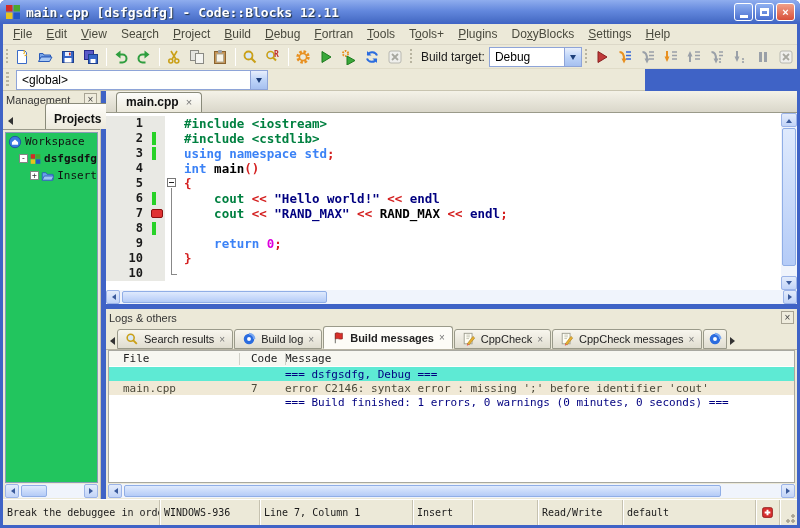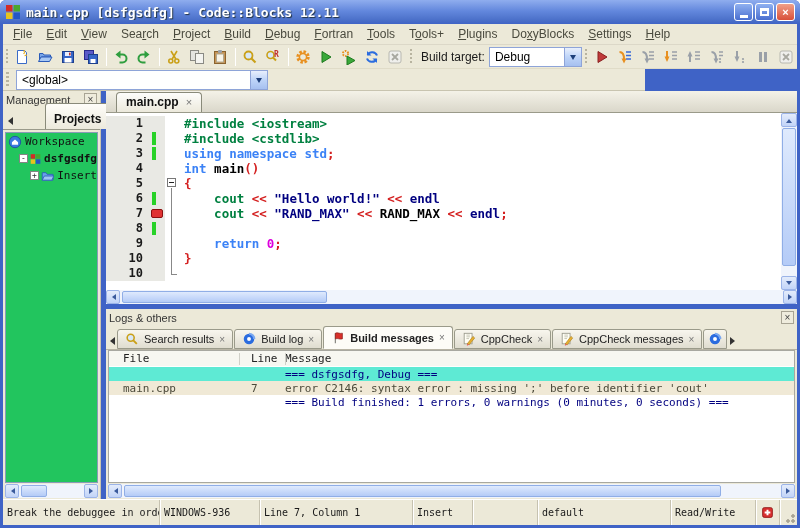--- a/index.html
+++ b/index.html
@@ -690,21 +690,21 @@
               <path d="M8 2a6 6 0 0 1 6 6" stroke="#7aa8f0" stroke-width="2.5" fill="none"></path>
               <circle cx="8" cy="8" r="2.2" fill="#fff"></circle>
             </svg>
           </span>
         </span>
       <span class="tab-arrow right"></span>
     </div>
     <div class="ltable">
       <div class="lth" id="log-head">
           <span class="col-file">File</span>
-          <span class="col-line">Line</span>
+          <span class="col-line">Code</span>
           <span class="col-msg">Message</span>
           <span class="colsep" style="left: 130px;"></span>
           <span class="colsep" style="left: 176px;"></span>
         </div>
       <div id="log-rows">
           <div class="lrow info first">
             <span class="col-file"></span>
             <span class="col-line"></span>
             <span class="col-msg">=== dsfgsdfg, Debug ===</span>
           </div>
@@ -728,22 +728,22 @@
       <span class="sb-btn a-r"></span>
     </div>
   </div>
 
   <div class="status" id="statusbar">
       <span class="sseg" style="width: 157px;">Break the debuggee in orde</span>
       <span class="sseg" style="width: 100px;">WINDOWS-936</span>
       <span class="sseg" style="width: 153px;">Line 7, Column 1</span>
       <span class="sseg" style="width: 60px;">Insert</span>
       <span class="sseg" style="width: 65px;"></span>
+      <span class="sseg" style="width: 85px;">Read/Write</span>
       <span class="sseg" style="width: 133px;">default</span>
-      <span class="sseg" style="width: 85px;">Read/Write</span>
       <span class="sseg sico">
         <span class="icon xs">
           <svg viewBox="0 0 16 16">
             <rect x="2" y="2" width="12" height="12" rx="2" fill="#d83030" stroke="#8a1010"></rect>
             <path d="M8 4.5v7M4.5 8h7" stroke="#fff" stroke-width="2.4"></path>
           </svg>
         </span>
       </span>
       <span class="sgrip"></span>
     </div>

